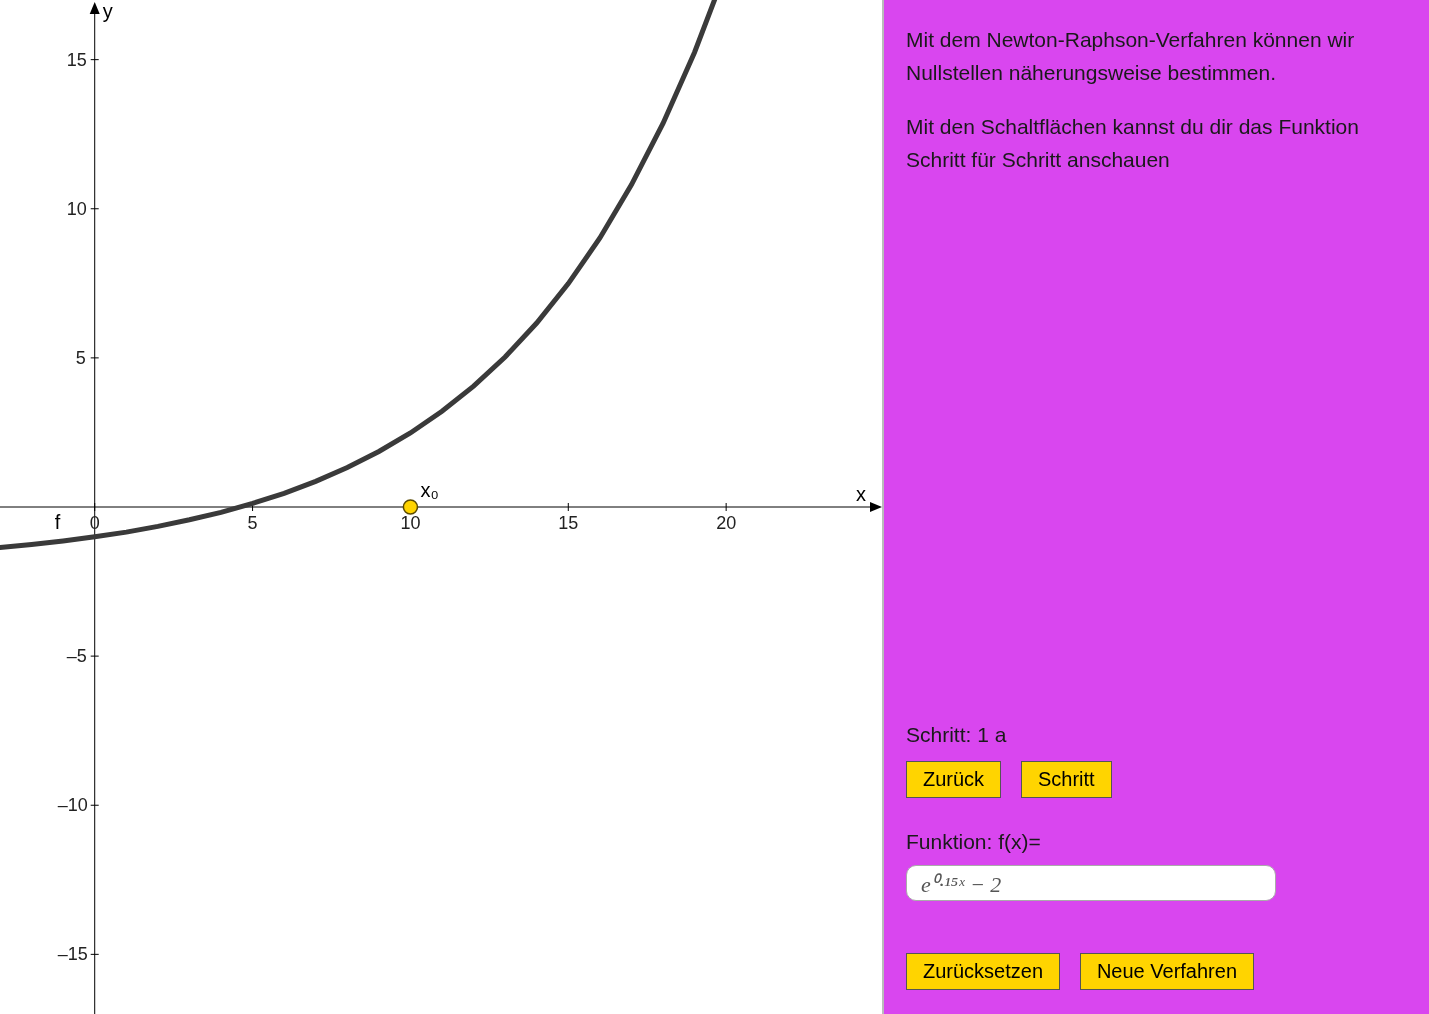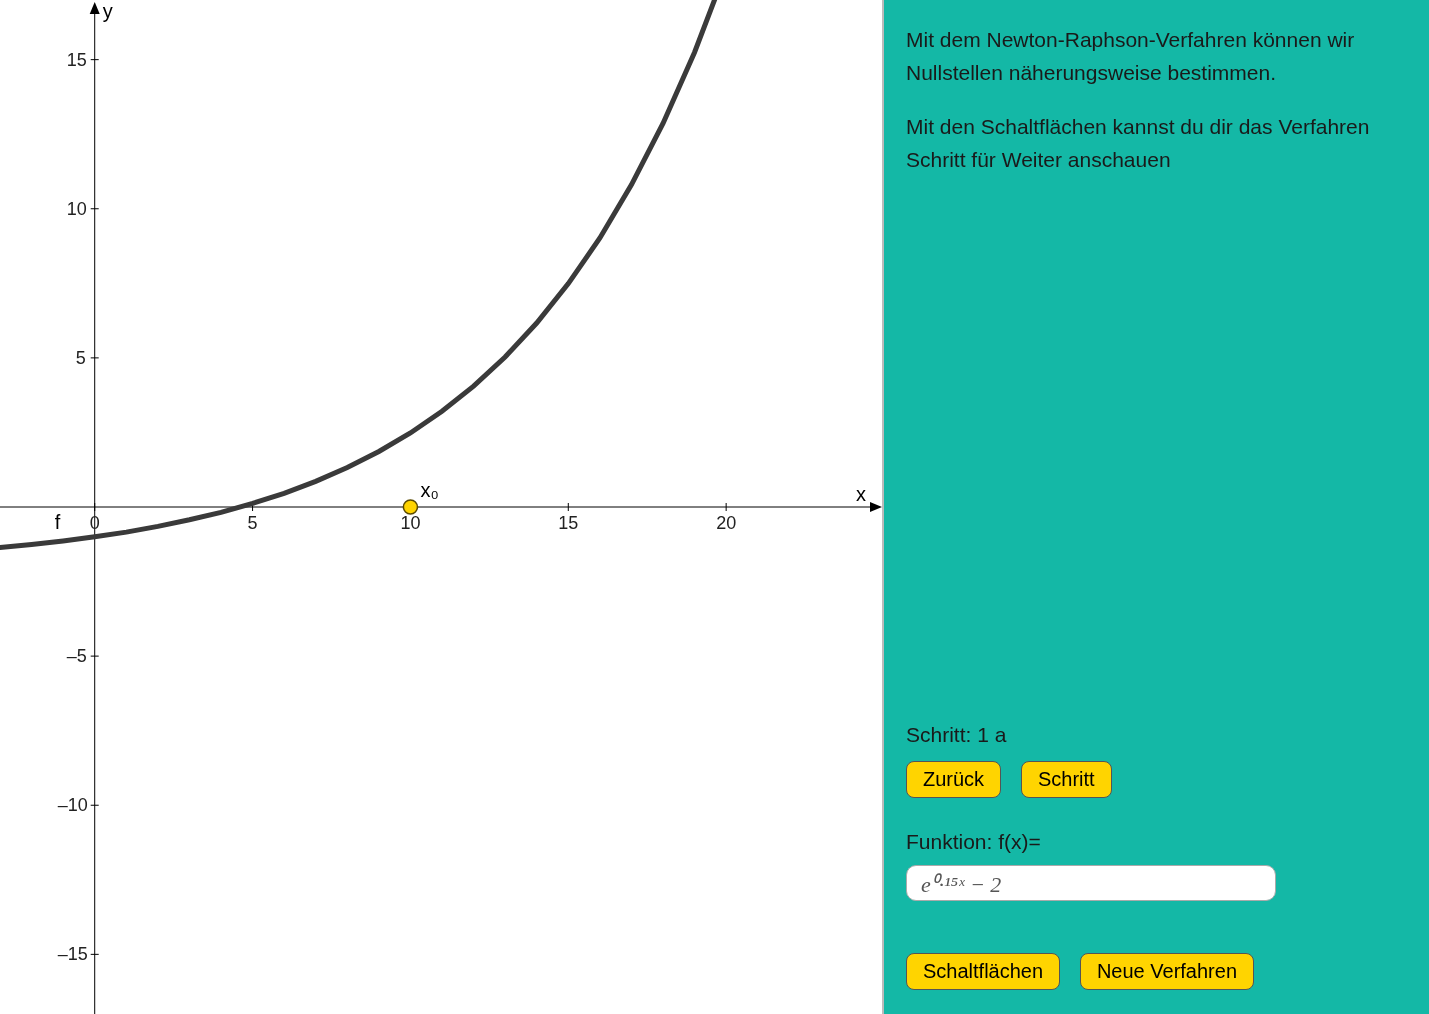--- a/index.html
+++ b/index.html
@@ -21,40 +21,40 @@
   #graph-pane {
     position: relative;
     width: 884px;
     height: 1014px;
     border-right: 2px solid #bbb;
     box-sizing: border-box;
     background: #fff;
   }
   #side-pane {
     flex: 1;
-    background: #14b8a6;
+    background: #d946ef;
     padding: 24px 22px 24px 22px;
     box-sizing: border-box;
     display: flex;
     flex-direction: column;
     font-size: 21px;
     line-height: 1.55;
     color: #1a1a1a;
   }
   #desc-block p {
     margin: 0 0 22px 0;
   }
   #spacer {
     flex: 1;
   }
   .btn {
     display: inline-block;
     background: #ffd400;
     border: 1px solid #555;
-    border-radius: 8px;
+    border-radius: 0;
     padding: 6px 16px;
     font-size: 20px;
     margin-right: 14px;
     margin-top: 10px;
     cursor: pointer;
   }
   #step-label {
     margin-top: 12px;
   }
   #func-label {
@@ -136,33 +136,33 @@
         <path d="M0.0 547.6 L31.6 544.6 L63.1 541.0 L94.7 536.8 L126.3 532.1 L157.9 526.4 L189.4 519.8 L221.0 512.4 L252.6 503.4 L284.1 493.3 L315.7 481.4 L347.3 467.6 L378.9 451.5 L410.4 433.0 L442.0 411.3 L473.6 386.2 L505.1 357.0 L536.7 323.0 L568.3 283.6 L599.9 238.0 L631.4 184.9 L663.0 123.5 L694.6 52.2 L726.1 -30.4 L757.7 -126.5 L789.3 -237.7 L820.9 -366.8 L852.4 -516.5 L884.0 -690.1" stroke="#3a3a3a" stroke-width="5" fill="none" stroke-linecap="round"></path>
         <text x="54.71428571428571" y="529" class="f-label">f</text>
         <circle cx="410.42857142857144" cy="507" r="7" fill="#ffd400" stroke="#5a4a00" stroke-width="1.5"></circle>
         <text x="420.42857142857144" y="497" class="x0-label">x₀</text>
       </svg>
   </div>
 
   <div id="side-pane">
     <div id="desc-block">
       <p>Mit dem Newton-Raphson-Verfahren können wir Nullstellen näherungsweise bestimmen.</p>
-      <p>Mit den Schaltflächen kannst du dir das Verfahren Schritt für Weiter anschauen</p>
+      <p>Mit den Schaltflächen kannst du dir das Funktion Schritt für Schritt anschauen</p>
     </div>
 
     <div id="spacer"></div>
 
     <div id="step-label">Schritt: 1 a</div>
     <div>
       <button class="btn">Zurück</button>
       <button class="btn">Schritt</button>
     </div>
 
     <div id="func-label">Funktion: f(x)=</div>
     <input id="func-input" type="text" value="e⁰·¹⁵ˣ − 2" style="">
 
     <div id="bottom-buttons">
-      <button class="btn">Schaltflächen</button>
+      <button class="btn">Zurücksetzen</button>
       <button class="btn">Neue Verfahren</button>
     </div>
   </div>
 
 </div>
 
 </body></html>

